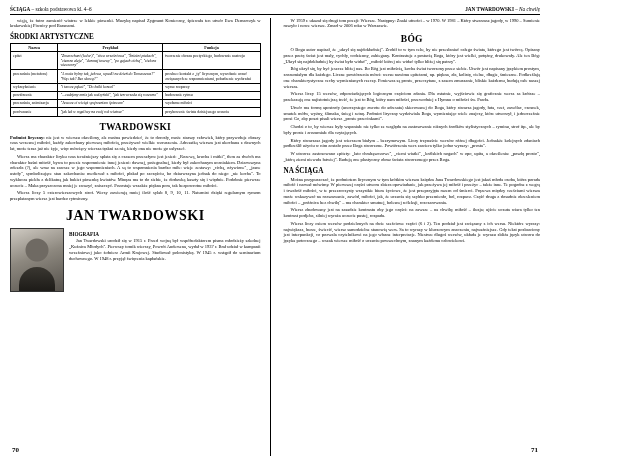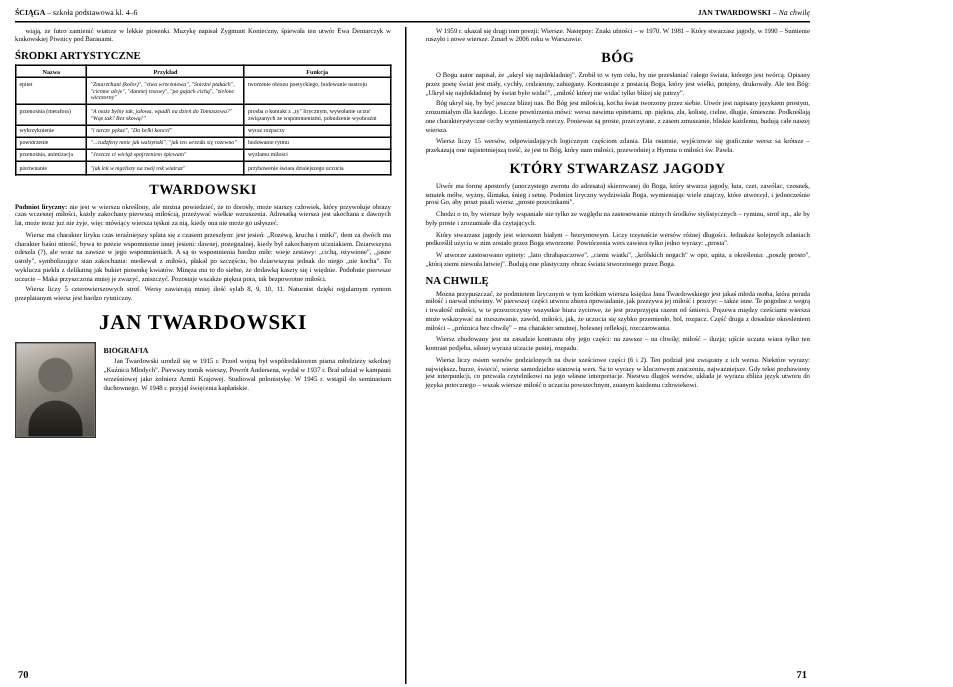--- a/index.html
+++ b/index.html
@@ -217,27 +217,26 @@
     </div>
 
     <div class="col col-right">
       <p>W 1959 r. ukazał się drugi tom poezji: Wiersze. Następny: Znaki ufności – w 1970. W 1981 – Który stwarzasz jagody, w 1990 – Sumienie ruszyło i nowe wiersze. Zmarł w 2006 roku w Warszawie.</p>
 
       <h2 class="sect">BÓG</h2>
       <p>O Bogu autor napisał, że „ukryl się najdokładniej". Zrobił to w tym celu, by nie przesłaniać całego świata, którego jest twórcą. Opisany przez poetę świat jest mały, cychły, codzienny, zabiegany. Kontrastuje z postacią Boga, który jest wielki, potężny, drukowały. Ale ten Bóg: „Ukrył się najdokładniej by świat było widać", „miłość której nie widać tylko bliżej się patrzy".</p>
       <p>Bóg ukrył się, by być jeszcze bliżej nas. Bo Bóg jest miłością, kocha świat tworzony przez siebie. Utwór jest napisany językiem prostym, zrozumiałym dla każdego. Liczne powtórzenia mówi: wersu nawimu epitetami, np. piękna, zła, kolistę, cielne, długie, śmieszne. Podkreślają one charakterystyczne cechy wymienianych rzeczy. Poniewaz są proste, przeczytane, z zasem zmuszanie, bliskie każdemu, budują całe naszej wiersza.</p>
       <p>Wiersz liczy 15 wersów, odpowiadających logicznym częściom zdania. Dla ostatnie, wyjściowie się graficznie wersz sa krótsze – przekazują one najistotniejszą treść, że jest to Bóg, który nam miłości, przewodniej z Hymnu o miłości św. Pawła.</p>
 
-      <h2 class="sect">KTÓRY STWARZASZ JAGODY</h2>
       <p>Utwór ma formę apostrofy (unoczystego zwrotu do adresata) skierowanej do Boga, który stwarza jagody, łuta, czet, zawólac, czosnek, smutek mółw, wyżny, ślimaka, śnieg i setnę. Podmiot liryczny wydziwiala Boga, wymieniając wiele znajczy, które utworzył, i jednocześnie prosi Go, aby poszt pisali wiersz „proste przecinkami".</p>
       <p>Chodzi o to, by wiersze były wspaniałe nie tylko ze względu na zastosowanie niżnych środków stylistycznych – ryminu, strof itp., ale by były proste i zrozumiałe dla czytających.</p>
       <p>Który stwarzasz jagody jest wierszem białym – bezrymowym. Liczy trzynaście wersów różnej długości. Jednakże kolejnych zdaniach podkreślił użyciu w nim zostało przez Boga stworzone. Powtórzenia wers zawiera tylko jedno wyrazy: „prosta".</p>
       <p>W utworze zastosowano epitety: „lato chrabąszczowe", „ciemi wiatki", „królskich nogach" w opo, upita, a określenia: „poszlę prosto", „którą ziemi niewuła łatwiej". Budują one plastyczny obraz świata stworzonego przez Boga.</p>
 
-      <h2 class="sect-left">NA CHWILĘ</h2>
+      <h2 class="sect-left">NA ŚCIĄGA</h2>
       <p>Można przypuszczać, że podmiotem lirycznym w tym krótkim wierszu księdza Jana Twardowskiego jest jakaś młoda osoba, która porada miłość i narwał mówimy. W pierwszej części utworu zbiera opowiadanie, jak przeżywa jej miłość i przeżyc – także inne. Te pogodne z wegrą i trwałość miłości, w te przezroczysty wszystkie biura życiowe, że jest przeprzyjęta razem od śmierci. Pręzewa między cześciami wiersza może wskazywać na rozszawanie, zawód, miłości, jak, że uczucia się szybko przemienło, bol, rozpacz. Część druga z dosadnie okresleniem miłości – „próżnica bez chwilę" – ma charakter smutnej, bolesnej refleksji, rozczarowania.</p>
       <p>Wiersz zbudowany jest na zasadzie kontrastu oby jego części: na zawsze – na chwilę; miłość – iluzja; ujście uczuta wiara tylko ten kontrast podjeba, silniej wyraża uczucie pustej, rozpadu.</p>
       <p>Wiersz liczy osiem wersów podzielonych na dwie sześciowe części (6 i 2). Ten podział jest związany z ich wersu. Niektóre wyrazy: największz, burze, świecić, wiersz samodzielne stanowią wers. Sa to wyrazy w kluczowym znaczeniu, najważniejsze. Gdy tekst pozbawiony jest interpunkcji, co pozwala czytelnikowi na jego własne interpretacje. Niestwu dlugoś wersów, układa je wyrazu zbliża język utworu do języka potocznego – wszak wiersze miłość o uczuciu powszechnym, znanym każdemu człowiekowi.</p>
 
       <div class="footer-num fn-right">71</div>
     </div>
 
   </div>
 </div>
 

